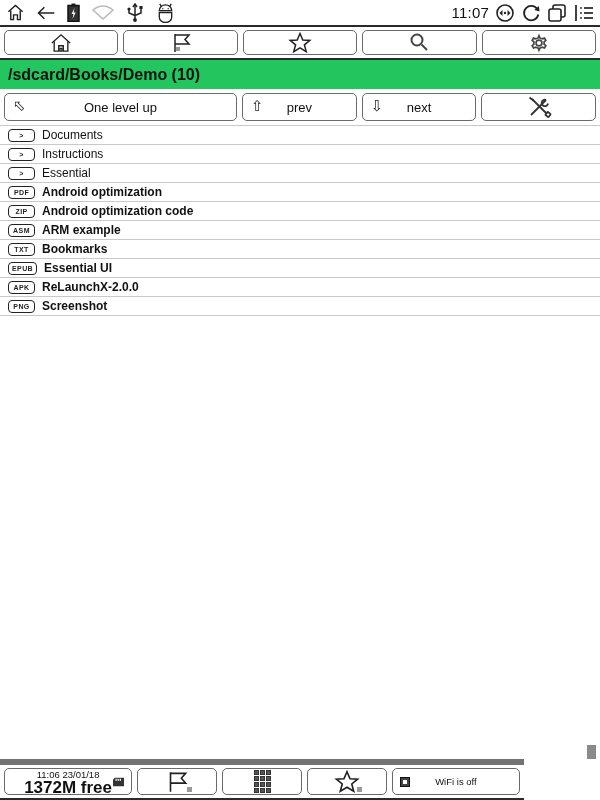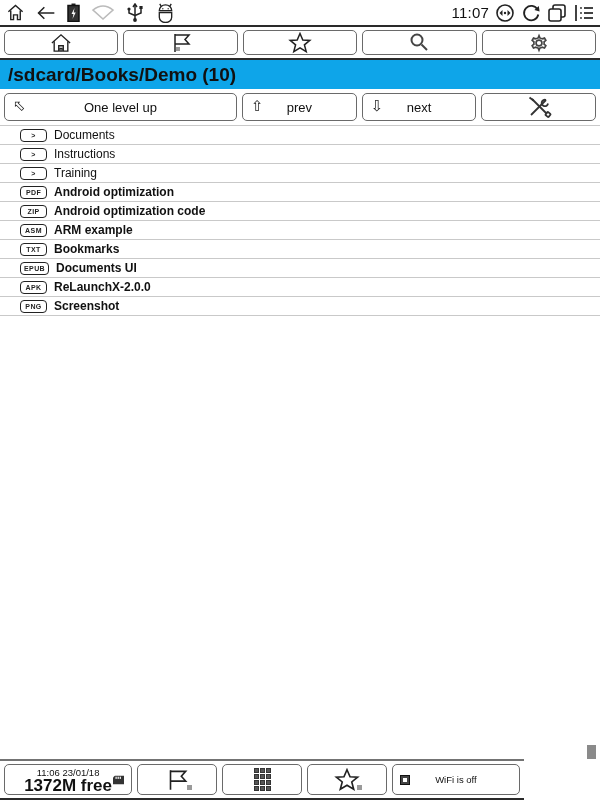--- a/index.html
+++ b/index.html
@@ -15,53 +15,53 @@
   .sb-time { font-size:15px; color:#111; letter-spacing:.2px; }
   .sb-icon { display:inline-flex; align-items:center; }
 
   
   .toolbar { display:flex; gap:5px; padding:3px 4px 3px 4px; height:33px;
     border-bottom:2px solid #2a2a2a; }
   .tb-btn { flex:1; border:1.5px solid #6a6a6a; border-radius:5px; background:#fff;
     display:flex; align-items:center; justify-content:center; }
 
   
-  .path-bar { height:29px; background:#0ea5e9; display:flex; align-items:center;
-    padding-left:8px; font-weight:bold; font-size:19px; }
+  .path-bar { height:29px; background:#22c55e; display:flex; align-items:center;
+    padding-left:8px; font-weight:bold; font-size:16px; }
 
   
   .nav-row { display:flex; gap:5px; padding:4px; height:36px; }
   .nav-btn { position:relative; border:1.5px solid #6a6a6a; border-radius:5px;
     background:#fff; display:flex; align-items:center; justify-content:center;
     font-size:13px; }
   .nav-btn.wide { flex:2.05; }
   .nav-btn.norm { flex:1; }
   .nav-arrow { position:absolute; left:8px; top:50%; transform:translateY(-54%);
     font-size:15px; color:#222; font-family:"DejaVu Sans",sans-serif; }
   .nav-arrow.upleft { transform:translateY(-54%) rotate(-45deg); }
 
   
   .file-list { border-top:1px solid #c9c9c9; }
   .file-row { height:19px; display:flex; align-items:center;
-    border-bottom:1px solid #c9c9c9; padding-left:20px; }
+    border-bottom:1px solid #c9c9c9; padding-left:8px; }
   .badge { min-width:27px; height:13px; border:1.4px solid #222; border-radius:4px;
     display:inline-flex; align-items:center; justify-content:center;
     font-size:7px; font-weight:600; letter-spacing:.4px; color:#222;
     padding:0 3px; margin-right:7px; }
   .fname { font-size:12px; }
   .file-row.folder .fname { font-weight:400; }
   .file-row.file .fname { font-weight:700; }
 
   
   .scroll-thumb { position:absolute; right:4px; bottom:41px; width:9px; height:14px;
     background:#8a8a8a; }
 
   
   .bottom-bar { position:absolute; left:0; bottom:0; width:524px; height:41px;
-    border-top:2px solid #737373; border-bottom:2px solid #2a2a2a;
+    border-top:6px solid #737373; border-bottom:2px solid #2a2a2a;
     display:flex; gap:5px; padding:3px 4px; background:#fff; }
   .bb-btn { position:relative; border:1.5px solid #6a6a6a; border-radius:5px;
     background:#fff; display:flex; flex-direction:column; align-items:center;
     justify-content:center; }
   .bb-btn.wide { flex:1.62; }
   .bb-btn.norm { flex:1; }
   .bb-line1 { font-size:9.5px; line-height:12px; }
   .bb-line2 { font-size:17px; font-weight:700; line-height:14px; }
   .bb-side-icon { position:absolute; right:7px; top:50%; transform:translateY(-50%); }
   .bb-corner-sq { position:absolute; width:5px; height:5px; background:#9a9a9a; }
@@ -243,41 +243,41 @@
     <div class="file-row folder">
       <span class="badge">&gt;</span>
       <span class="fname">Documents</span>
     </div>
     <div class="file-row folder">
       <span class="badge">&gt;</span>
       <span class="fname">Instructions</span>
     </div>
     <div class="file-row folder">
       <span class="badge">&gt;</span>
-      <span class="fname">Training</span>
+      <span class="fname">Essential</span>
     </div>
     <div class="file-row file">
       <span class="badge">PDF</span>
       <span class="fname">Android optimization</span>
     </div>
     <div class="file-row file">
       <span class="badge">ZIP</span>
       <span class="fname">Android optimization code</span>
     </div>
     <div class="file-row file">
       <span class="badge">ASM</span>
       <span class="fname">ARM example</span>
     </div>
     <div class="file-row file">
       <span class="badge">TXT</span>
       <span class="fname">Bookmarks</span>
     </div>
     <div class="file-row file">
       <span class="badge">EPUB</span>
-      <span class="fname">Documents UI</span>
+      <span class="fname">Essential UI</span>
     </div>
     <div class="file-row file">
       <span class="badge">APK</span>
       <span class="fname">ReLaunchX-2.0.0</span>
     </div>
     <div class="file-row file">
       <span class="badge">PNG</span>
       <span class="fname">Screenshot</span>
     </div>
   </div>

